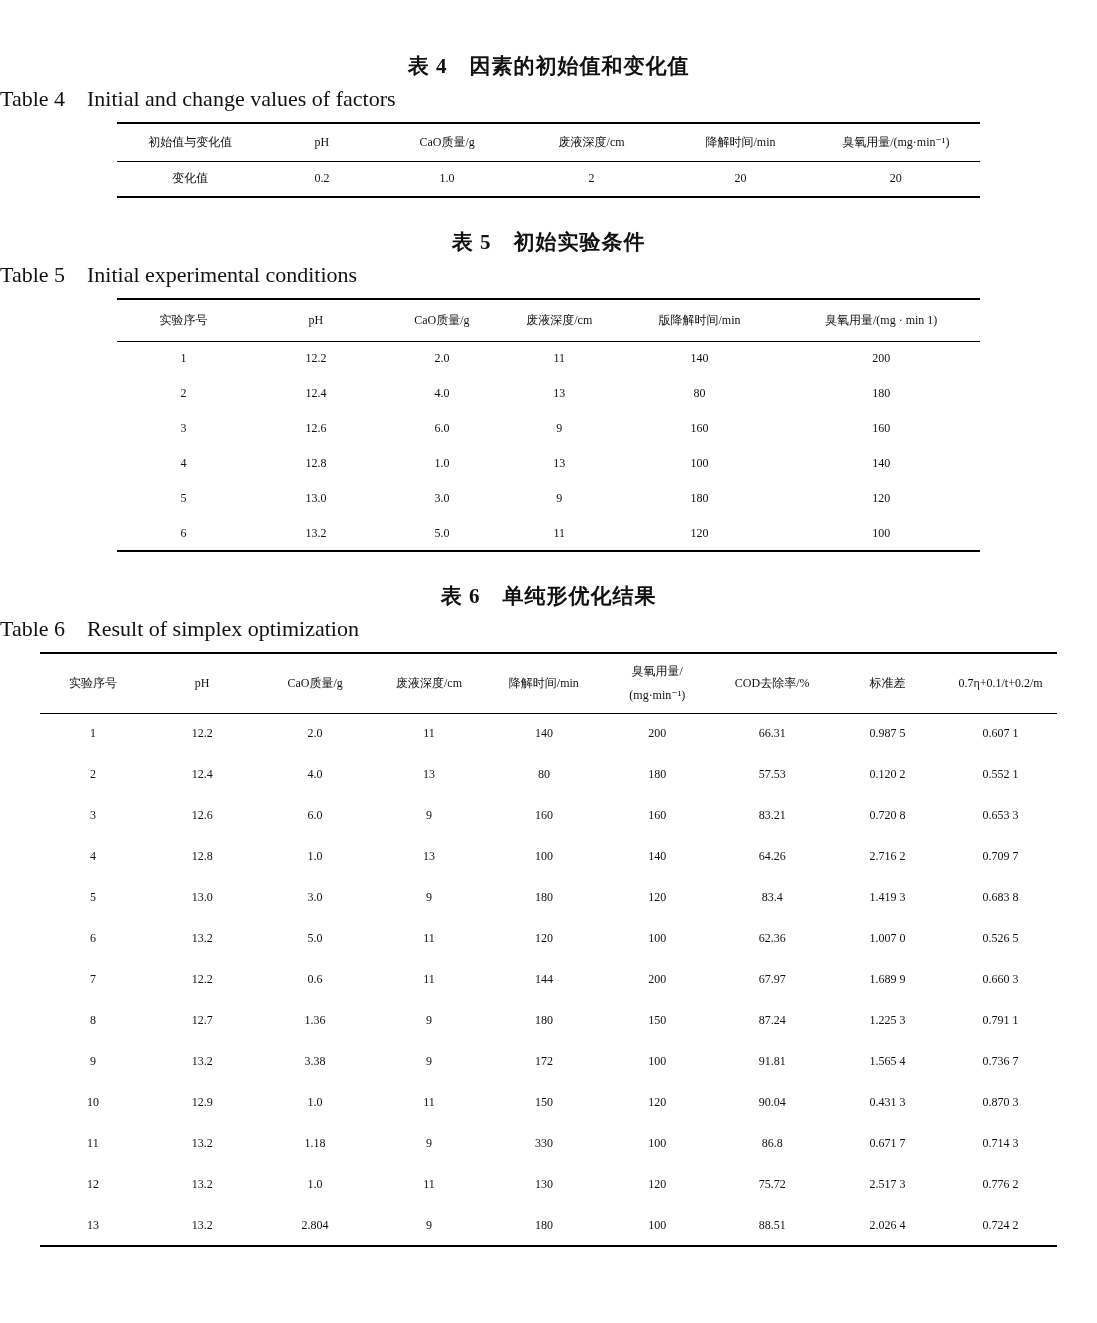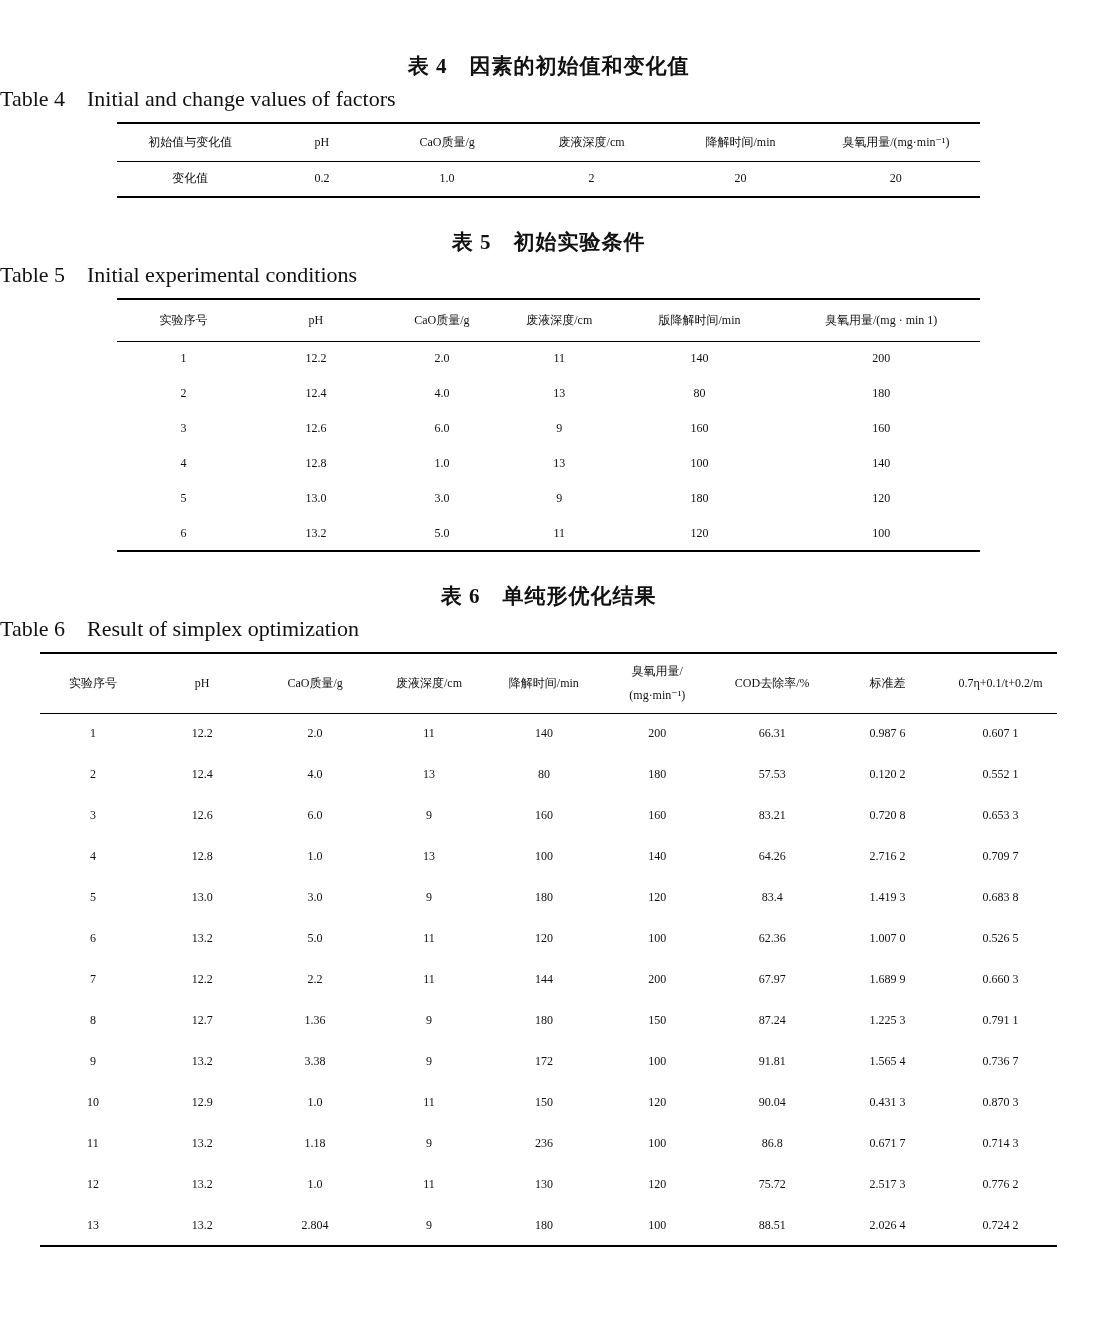--- a/index.html
+++ b/index.html
@@ -216,21 +216,21 @@
       </thead>
       <tbody>
           <tr>
             <td>1</td>
             <td>12.2</td>
             <td>2.0</td>
             <td>11</td>
             <td>140</td>
             <td>200</td>
             <td>66.31</td>
-            <td>0.987 6</td>
+            <td>0.987 5</td>
             <td>0.607 1</td>
           </tr>
           <tr>
             <td>2</td>
             <td>12.4</td>
             <td>4.0</td>
             <td>13</td>
             <td>80</td>
             <td>180</td>
             <td>57.53</td>
@@ -277,21 +277,21 @@
             <td>11</td>
             <td>120</td>
             <td>100</td>
             <td>62.36</td>
             <td>1.007 0</td>
             <td>0.526 5</td>
           </tr>
           <tr>
             <td>7</td>
             <td>12.2</td>
-            <td>2.2</td>
+            <td>0.6</td>
             <td>11</td>
             <td>144</td>
             <td>200</td>
             <td>67.97</td>
             <td>1.689 9</td>
             <td>0.660 3</td>
           </tr>
           <tr>
             <td>8</td>
             <td>12.7</td>
@@ -323,21 +323,21 @@
             <td>120</td>
             <td>90.04</td>
             <td>0.431 3</td>
             <td>0.870 3</td>
           </tr>
           <tr>
             <td>11</td>
             <td>13.2</td>
             <td>1.18</td>
             <td>9</td>
-            <td>236</td>
+            <td>330</td>
             <td>100</td>
             <td>86.8</td>
             <td>0.671 7</td>
             <td>0.714 3</td>
           </tr>
           <tr>
             <td>12</td>
             <td>13.2</td>
             <td>1.0</td>
             <td>11</td>

